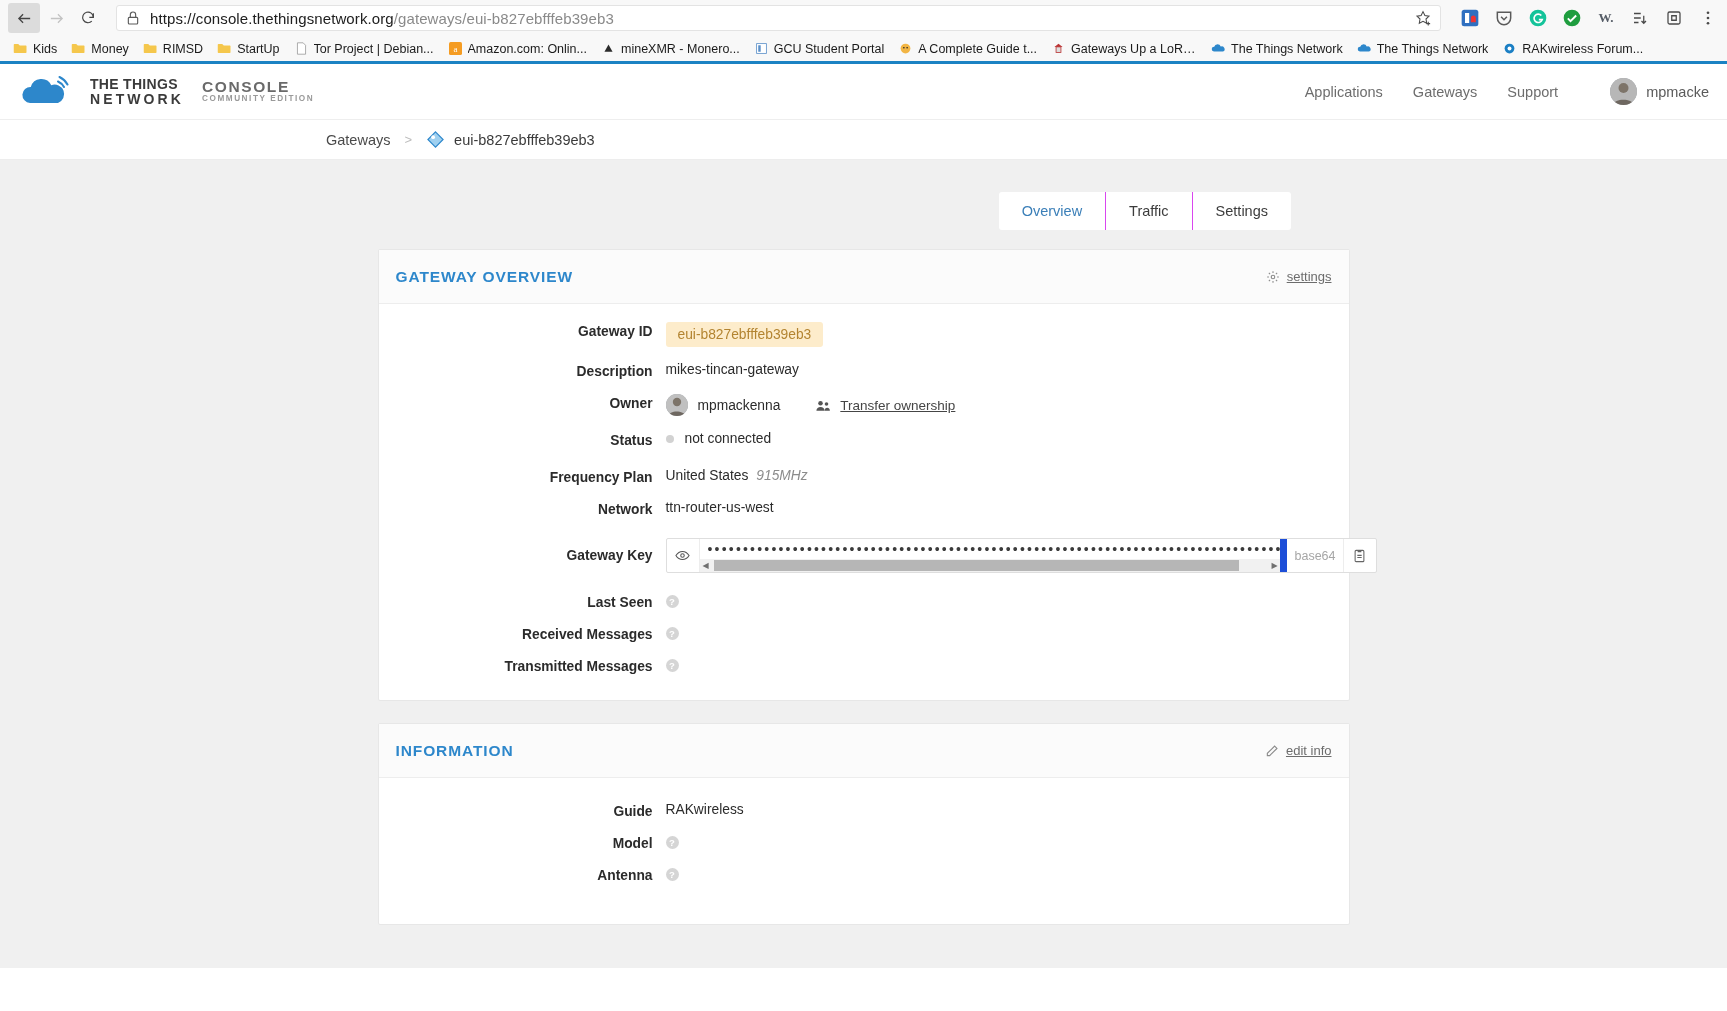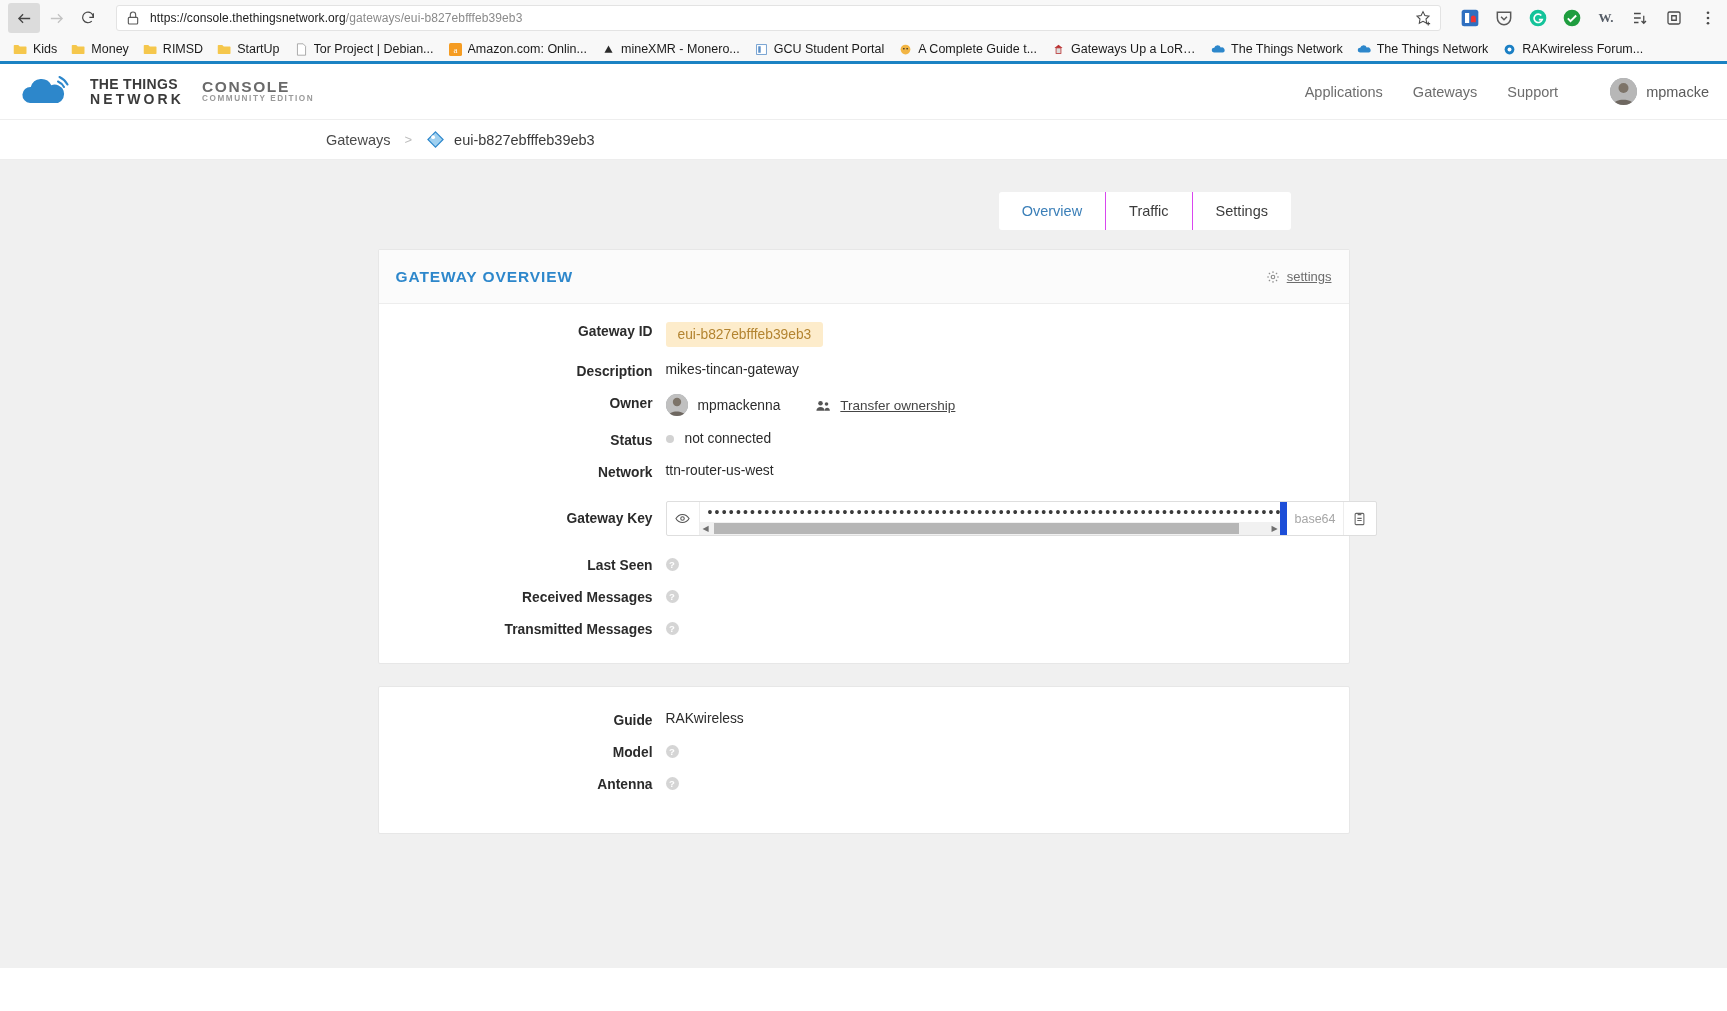--- a/index.html
+++ b/index.html
@@ -27,37 +27,37 @@
   .nav-btn.fwd { color:#c3c3c3; }
   .nav-btn svg { display:block; }
 
   .urlbar {
     flex:1; height:26px; margin:0 8px 0 12px; background:#ffffff;
     border-radius:3px; display:flex; align-items:center;
     padding:0 8px; border:1px solid #e3e3e3;
   }
   .lock-icon { width:16px; height:16px; margin-right:9px; flex:none; color:#5a5a5a; }
   .url-text {
-    font-size:12px; color:#202020; white-space:nowrap; overflow:hidden;
+    font-size:15px; color:#202020; white-space:nowrap; overflow:hidden;
     letter-spacing:0.1px;
   }
   .url-text .host { color:#202020; }
   .url-text .path { color:#8a8a8a; }
   .star-icon { margin-left:auto; width:18px; height:18px; color:#4a4a4a; flex:none; }
 
   .ext-icons { display:flex; align-items:center; gap:12px; padding-left:10px; flex:none; }
   .ext-ico { width:22px; height:22px; display:flex; align-items:center; justify-content:center; }
 
   .bookmarks {
     height:28px; display:flex; align-items:center; gap:0px;
     background:#f8f8f8; padding:0 6px; border-bottom:3px solid #1b82c3;
     overflow:hidden; white-space:nowrap;
   }
   .bm {
-    display:flex; align-items:flex-end; gap:5px; padding:2px 7px;
+    display:flex; align-items:flex-start; gap:5px; padding:2px 7px;
     font-size:12.5px; color:#1b1b1b; flex:none; max-width:160px;
   }
   .bm .lbl { overflow:hidden; text-overflow:ellipsis; white-space:nowrap; }
   .folder-ico { width:15px; height:13px; flex:none; }
 
   
   .ttn-header {
     height:56px; background:#ffffff; display:flex; align-items:center;
     padding:0 18px; border-bottom:1px solid #eeeeee;
   }
@@ -470,20 +470,27 @@
       </div>
 
       <div class="frow">
         <div class="flabel">Status</div>
         <div class="fvalue">
           <span class="status-dot"></span>
           <span>not connected</span>
         </div>
       </div>
 
+      <div class="frow" style="margin-top:20px;">
+        <div class="flabel">Frequency Plan</div>
+        <div class="fvalue">
+          <span>United States</span>
+          <span class="muted-italic">915MHz</span>
+        </div>
+      </div>
 
       <div class="frow">
         <div class="flabel">Network</div>
         <div class="fvalue">ttn-router-us-west</div>
       </div>
 
       <div class="frow" style="margin-top:21px;align-items:center;">
         <div class="flabel" style="padding-top:0;">Gateway Key</div>
         <div class="fvalue">
           <div class="keybox">
@@ -533,20 +540,29 @@
         <div class="flabel">Transmitted Messages</div>
         <div class="fvalue">
           <span class="qmark">?</span>
         </div>
       </div>
 
     </div>
   </div>
 
   <div class="card" style="margin-top:22px;">
+    <div class="card-head">
+      <div class="card-title">INFORMATION</div>
+      <div class="card-action">
+        <svg class="act-ico" viewBox="0 0 24 24" fill="none" stroke="currentColor" stroke-width="1.9">
+          <path d="M16.5 3.5l4 4L8 20H4v-4z"></path>
+        </svg>
+        <span class="alink">edit info</span>
+      </div>
+    </div>
     <div class="card-body" style="padding-top:24px;">
       <div class="frow">
         <div class="flabel">Guide</div>
         <div class="fvalue">RAKwireless</div>
       </div>
       <div class="frow">
         <div class="flabel">Model</div>
         <div class="fvalue">
           <span class="qmark">?</span>
         </div>

